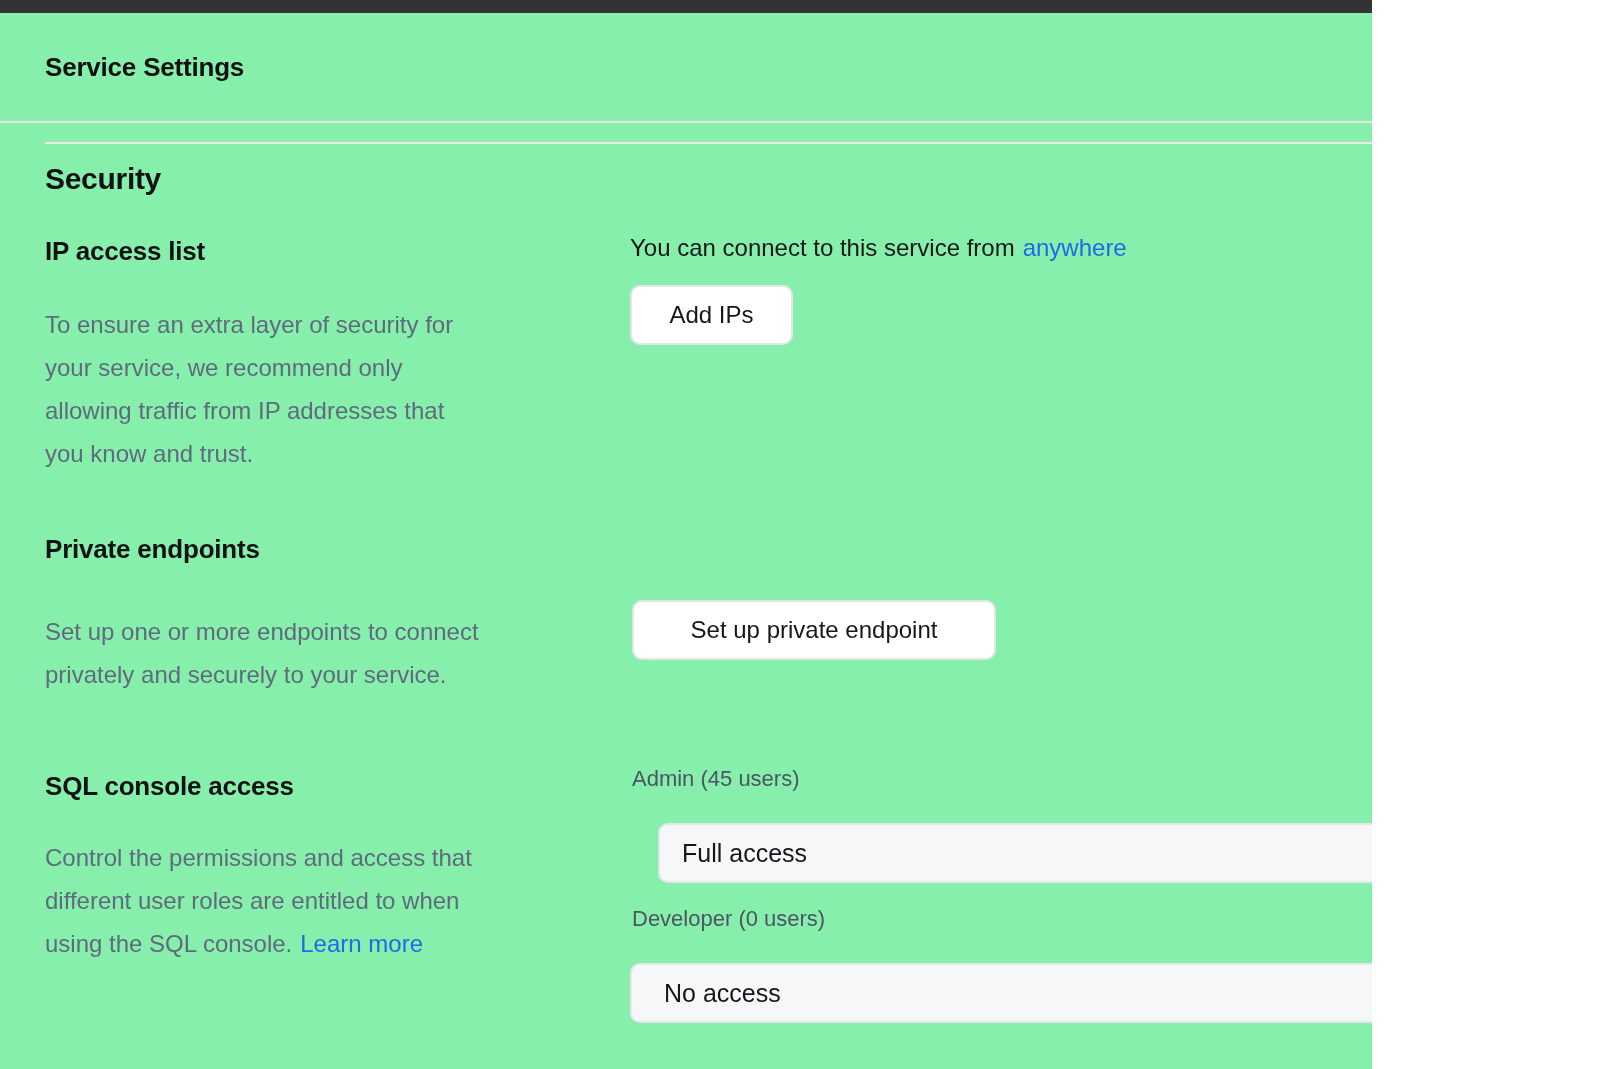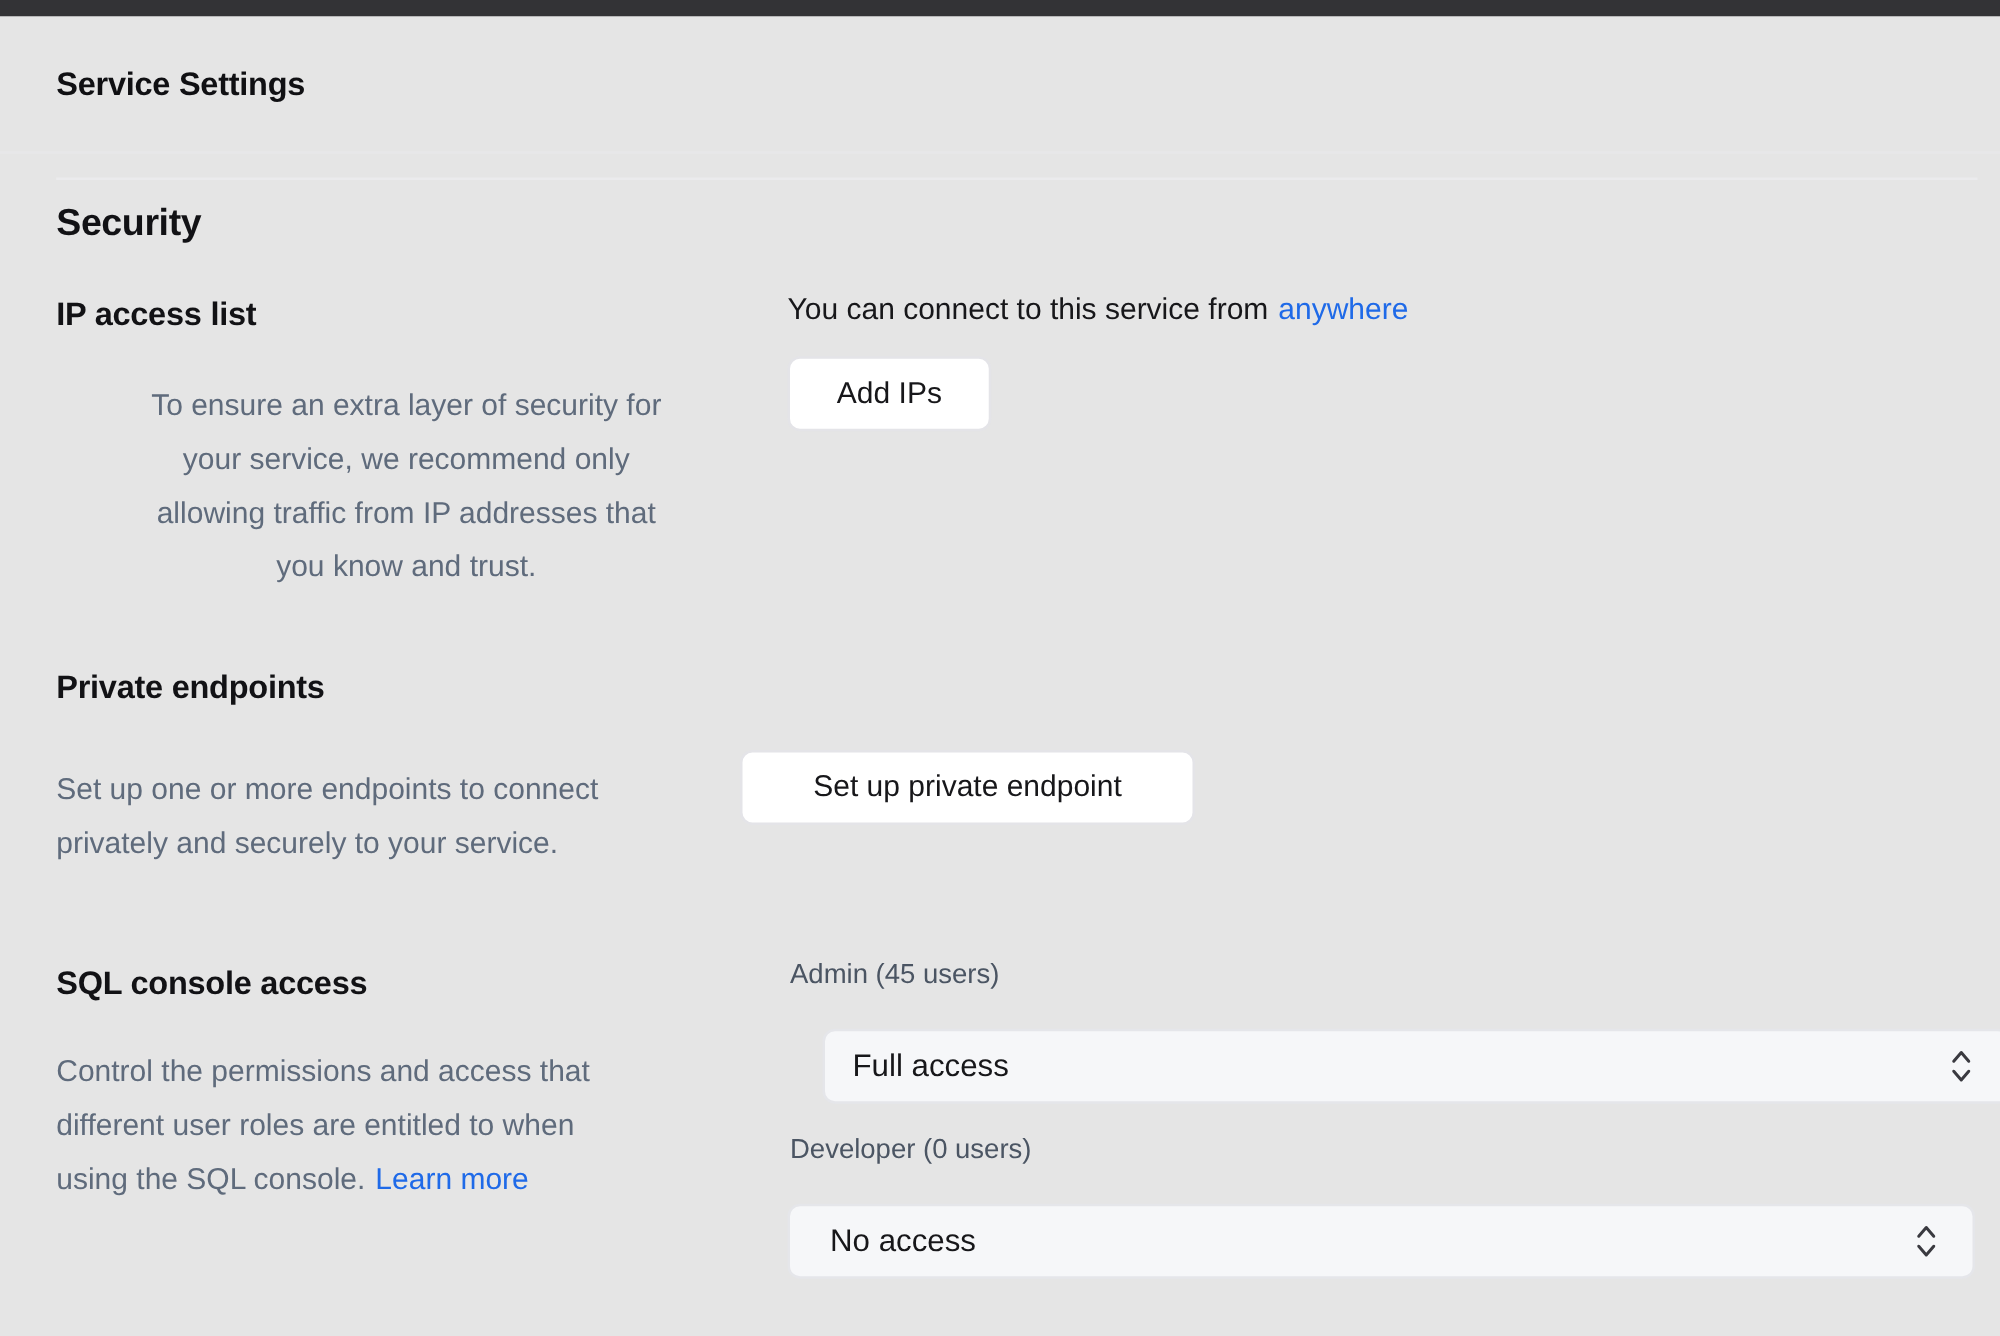--- a/index.html
+++ b/index.html
@@ -3,23 +3,23 @@
 <meta charset="utf-8">
 <style>
   * { margin: 0; padding: 0; box-sizing: border-box; }
   html, body { background: #ffffff; }
   body {
     font-family: "Liberation Sans", "DejaVu Sans", sans-serif;
     color: #17171a;
   }
   .screen {
     position: relative;
-    width: 1600px;
+    width: 1372px;
     height: 1069px;
-    background: #e5e5e5;
+    background: #86efac;
     overflow: hidden;
   }
   .topbar {
     position: absolute; left: 0; top: 0;
     width: 1600px; height: 13px;
     background: #333336;
   }
   .page-title {
     position: absolute; left: 45px; top: 52px;
     font-size: 26px; font-weight: 700; color: #101013;
@@ -47,21 +47,21 @@
   .heading-ip { top: 236px; }
   .heading-pe { top: 534px; }
   .heading-sql { top: 771px; }
   .desc {
     position: absolute; left: 45px;
     width: 560px;
     font-size: 24px; line-height: 43px;
     color: #5f6b7c;
   }
   .desc .pre { white-space: pre-line; }
-  .desc-ip  { top: 303px; text-align: center; }
+  .desc-ip  { top: 303px; }
   .desc-pe  { top: 610px; }
   .desc-sql { top: 836px; }
   a.inline-link {
     color: #1f6ae8; text-decoration: none; cursor: pointer;
   }
   .learn-more { margin-left: 8px; }
   .connect-line {
     position: absolute; left: 630px; top: 234px;
     font-size: 24px; color: #17171a;
   }
@@ -70,21 +70,21 @@
     position: absolute;
     background: #ffffff;
     border: 2px solid #e4e4e8;
     border-radius: 10px;
     font-family: "Liberation Sans", "DejaVu Sans", sans-serif;
     font-size: 24px; color: #17171a;
     display: flex; align-items: center; justify-content: center;
     cursor: pointer;
   }
   .btn-add-ips { left: 630px; top: 285px; width: 163px; height: 60px; }
-  .btn-setup-pe { left: 592px; top: 600px; width: 364px; height: 60px; }
+  .btn-setup-pe { left: 632px; top: 600px; width: 364px; height: 60px; }
   .field-label {
     position: absolute; left: 632px;
     font-size: 22px; color: #4b5563;
   }
   .label-admin { top: 766px; }
   .label-developer { top: 906px; }
   .select {
     position: absolute; left: 630px;
     width: 950px; height: 60px;
     background: #f6f7f9;

